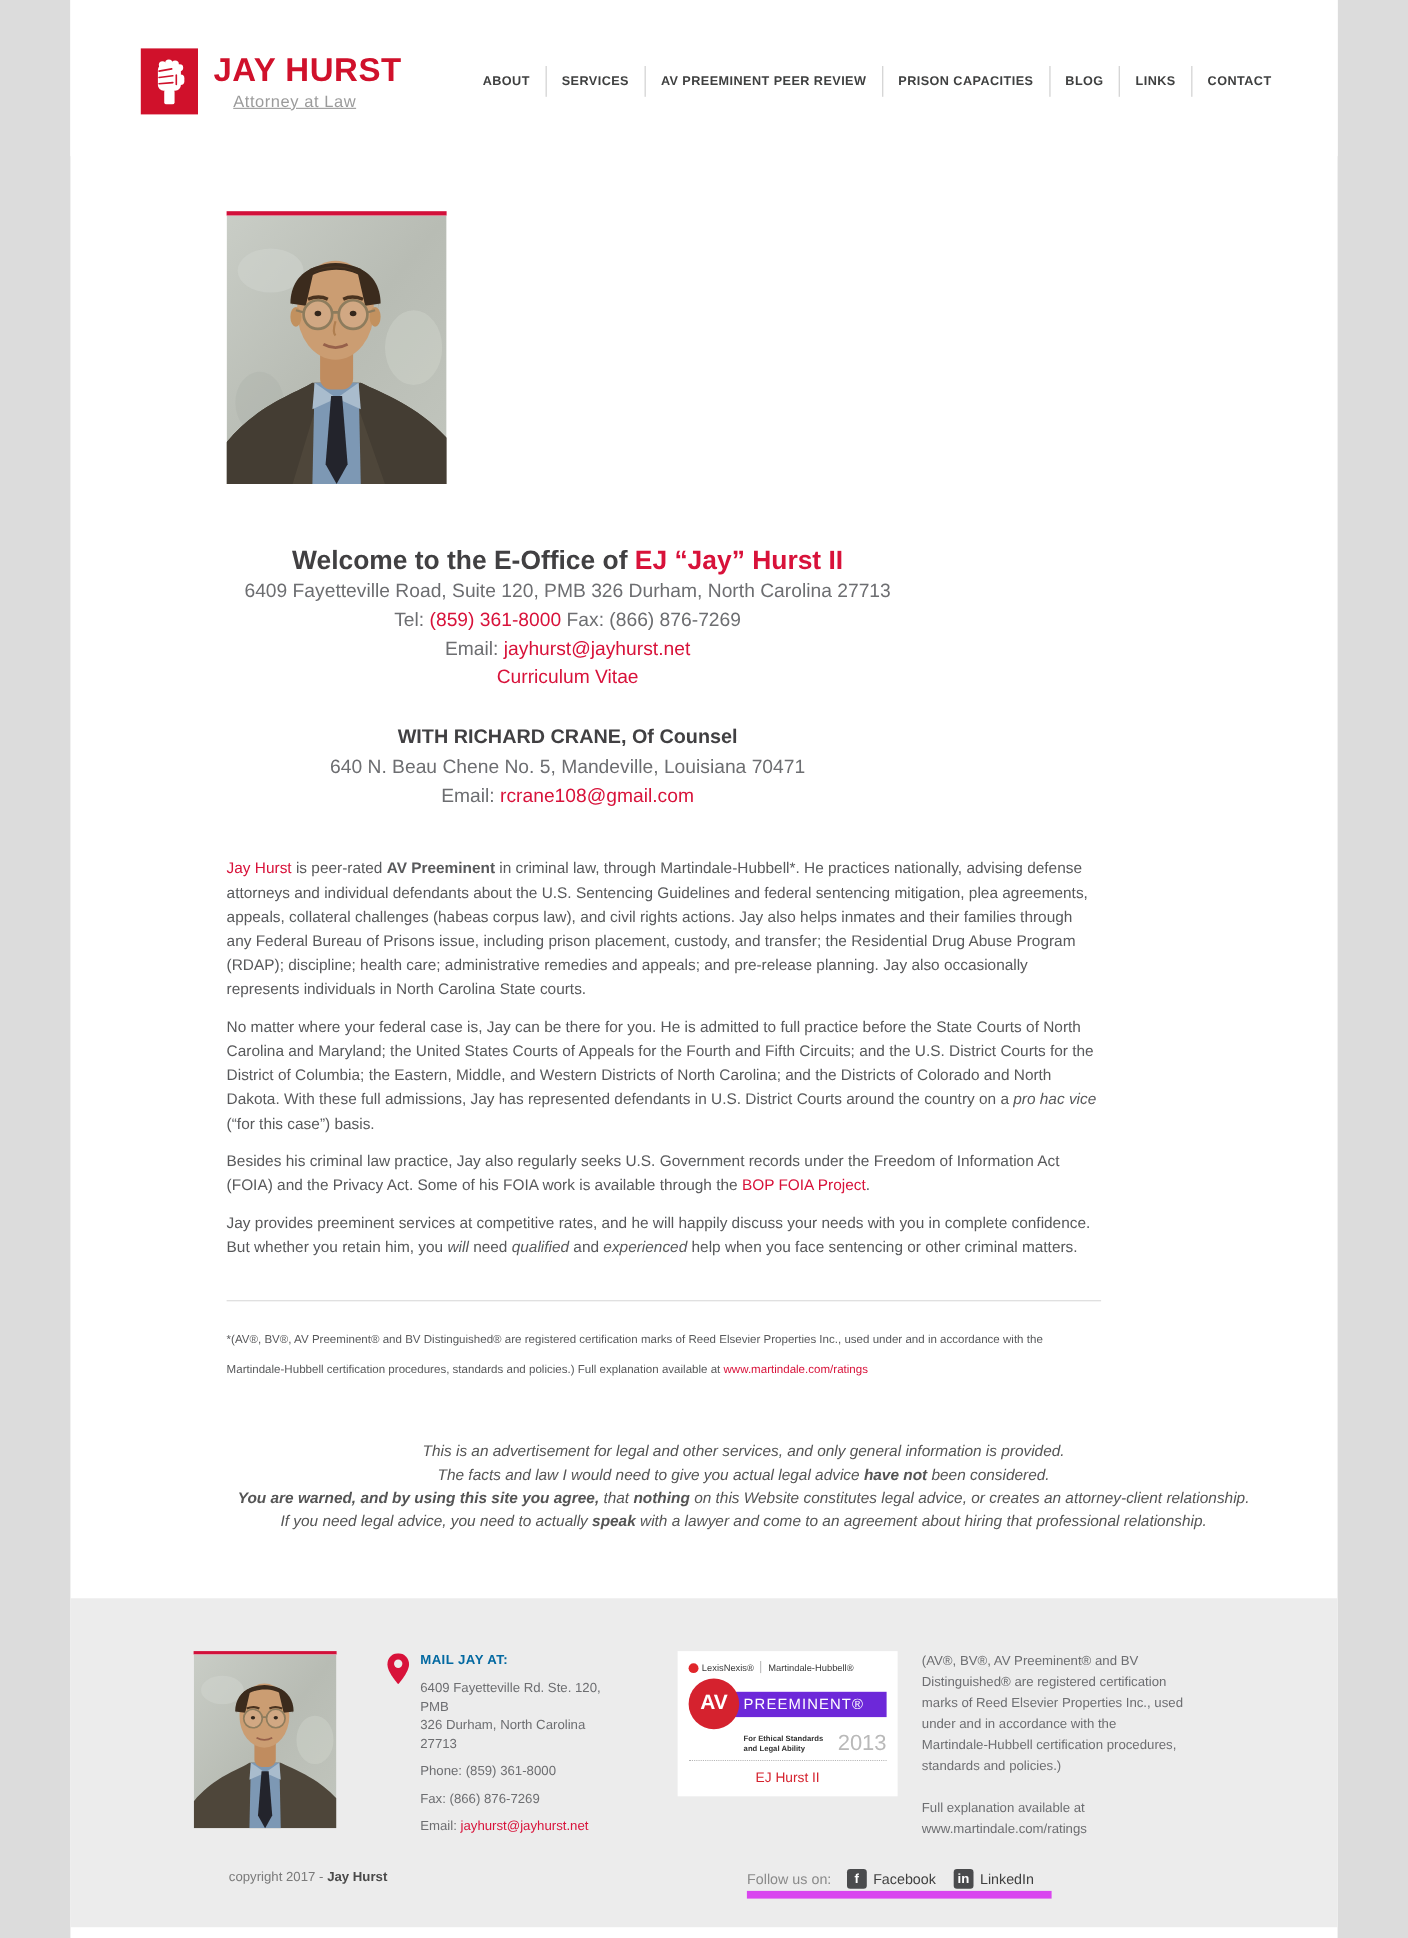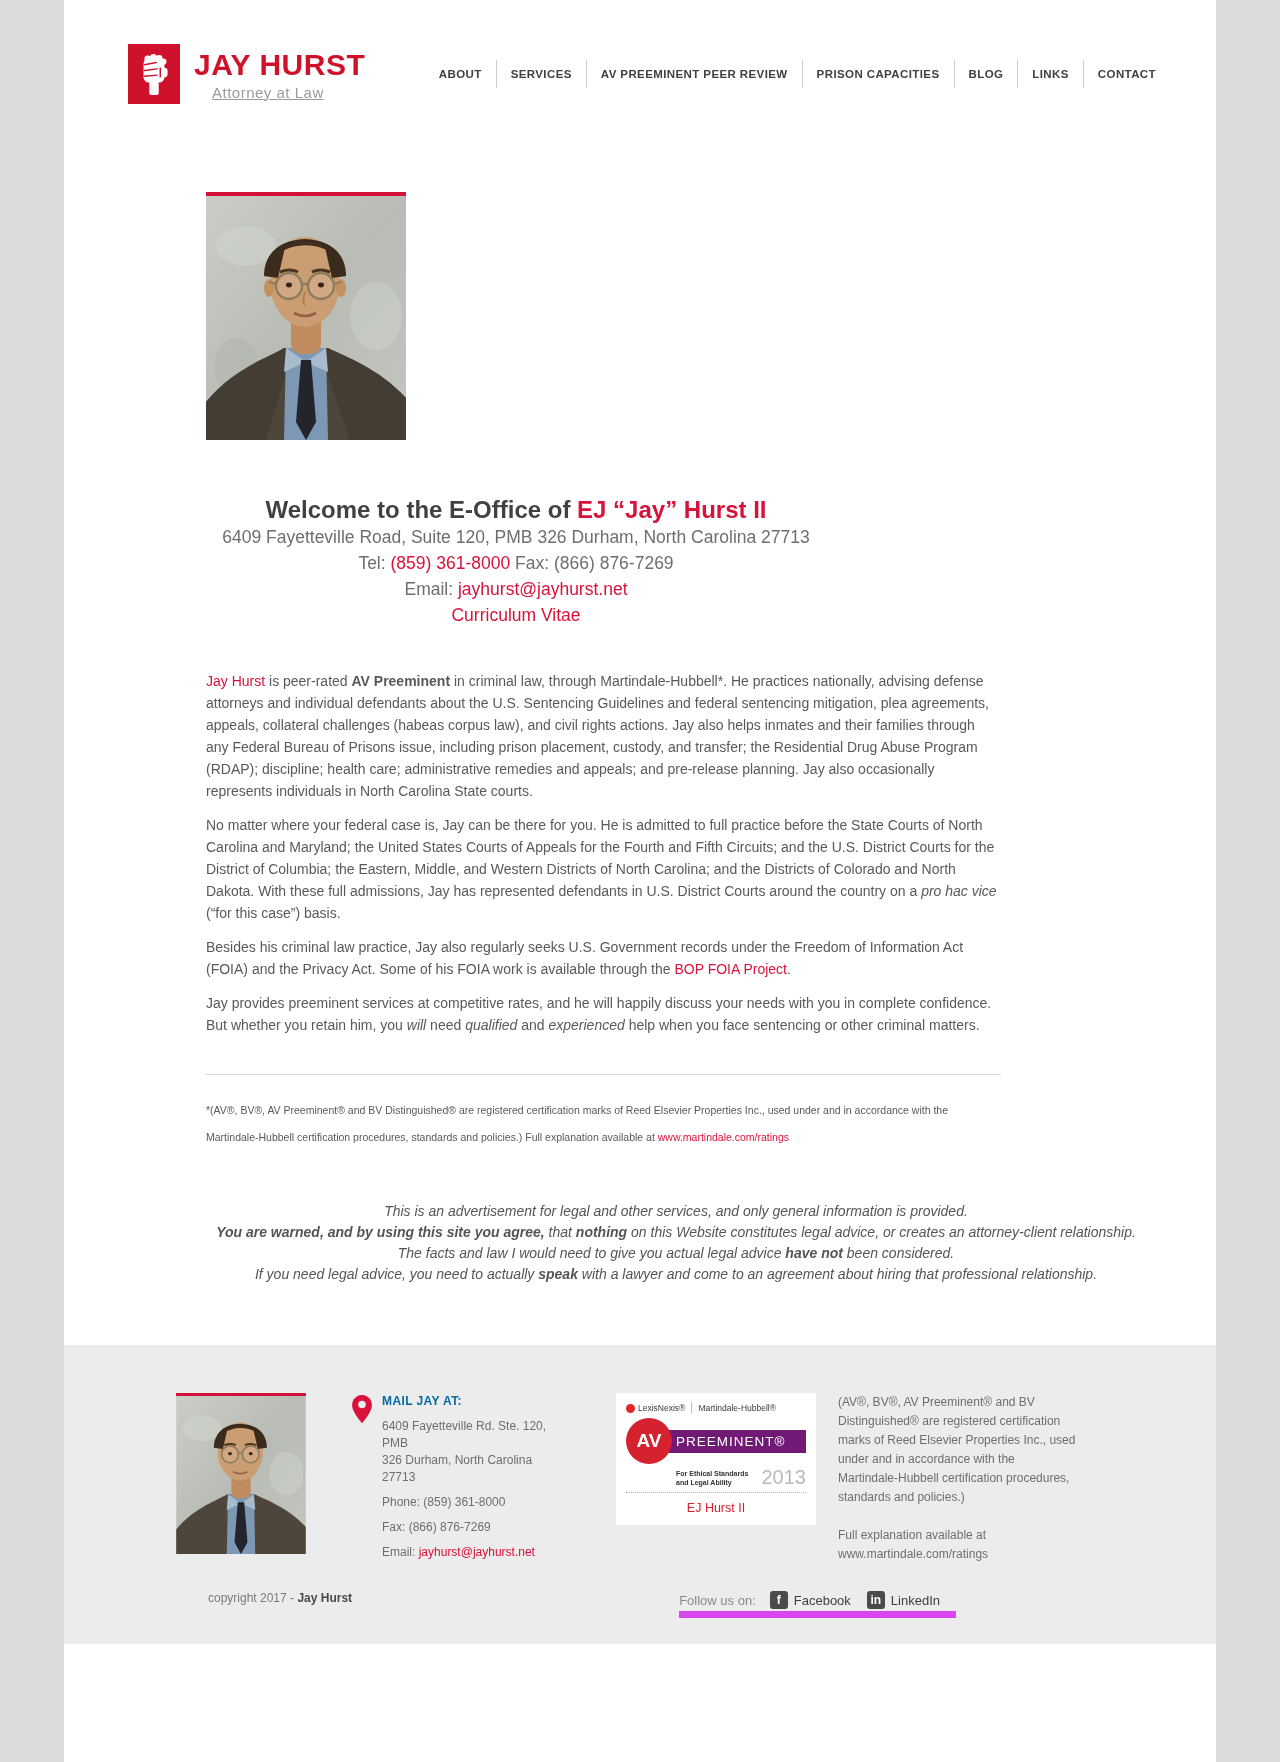--- a/index.html
+++ b/index.html
@@ -54,21 +54,21 @@
   .mail-text .mail-head{font-weight:bold; color:#0369a1; letter-spacing:.4px; margin-bottom:8px;}
   .mail-text .gap{margin-top:8px;}
   .mail-text .red{color:var(--accent); cursor:pointer;}
 
   .badge{background:#fff; width:200px; margin-left:62px; padding:9px 10px 10px; flex:0 0 auto; min-height:132px;}
   .badge-top{display:flex; align-items:flex-end; font-size:8.5px; color:#3a3a3a; white-space:nowrap;}
   .flame{width:9px; height:9px; border-radius:50%; background:#e0262b; margin-right:3px;}
   .badge-top .sep{width:1px; height:11px; background:#bbb; margin:0 6px;}
   .badge-mid{display:flex; align-items:center; margin-top:5px; position:relative;}
   .av-circle{width:46px; height:46px; border-radius:50%; background:#d5222e; color:#fff; font-weight:bold; font-size:19px; display:flex; align-items:center; justify-content:center; z-index:2; flex:0 0 auto;}
-  .preeminent{background:#701a75; color:#fff; font-size:13.5px; letter-spacing:1px; padding:4px 4px 4px 12px; margin-left:-8px; flex:1; white-space:nowrap;}
+  .preeminent{background:#6d28d9; color:#fff; font-size:13.5px; letter-spacing:1px; padding:4px 4px 4px 12px; margin-left:-8px; flex:1; white-space:nowrap;}
   .badge-sub{display:flex; justify-content:space-between; align-items:flex-end; margin-top:3px; padding-left:50px;}
   .badge-standards{font-size:7px; font-weight:bold; color:#333; line-height:8.5px;}
   .badge-year{font-size:20px; color:#b9b9b9; line-height:20px;}
   .badge-dots{border-top:1px dotted #b5b5b5; margin-top:5px;}
   .badge-name{text-align:center; color:#d5222e; font-size:12.5px; margin-top:8px;}
 
   .legal-block{margin-left:22px; width:240px; font-size:12px; color:var(--muted); line-height:19px;}
   .legal-block .gap{margin-top:19px;}
   .legal-block .link{color:var(--muted); cursor:pointer;}
 
@@ -177,37 +177,42 @@
       </svg>
     </div>
 
     <div class="welcome">
       <h1><span>Welcome to the E-Office of </span><span class="name">EJ “Jay” Hurst II</span></h1>
       <div class="w-line">6409 Fayetteville Road, Suite 120, PMB 326 Durham, North Carolina 27713</div>
       <div class="w-line"><span>Tel: </span><span class="red">(859) 361-8000</span><span>  Fax: (866) 876-7269</span></div>
       <div class="w-line"><span>Email:  </span><span class="red">jayhurst@jayhurst.net</span></div>
       <div class="cv">Curriculum Vitae</div>
 
+      <div class="counsel">
+        <h2>WITH RICHARD CRANE, Of Counsel</h2>
+        <div class="w-line">640 N. Beau Chene No. 5, Mandeville, Louisiana 70471</div>
+        <div class="w-line"><span>Email:  </span><span class="red">rcrane108@gmail.com</span></div>
+      </div>
     </div>
 
     <div class="paragraphs">
       <p><span class="seg-link">Jay Hurst</span><span> is peer-rated </span><span class="seg-bold">AV Preeminent</span><span> in criminal law, through Martindale-Hubbell*.  He practices nationally, advising defense attorneys and individual defendants about the U.S. Sentencing Guidelines and federal sentencing mitigation, plea agreements, appeals, collateral challenges (habeas corpus law), and civil rights actions.  Jay also helps inmates and their families through any Federal Bureau of Prisons issue, including prison placement, custody, and transfer; the Residential Drug Abuse Program (RDAP); discipline; health care; administrative remedies and appeals; and pre-release planning.  Jay also occasionally represents individuals in North Carolina State courts.</span></p>
       <p><span>No matter where your federal case is, Jay can be there for you.  He is admitted to full practice before the State Courts of North Carolina and Maryland; the United States Courts of Appeals for the Fourth and Fifth Circuits; and the U.S. District Courts for the District of Columbia; the Eastern, Middle, and Western Districts of North Carolina; and the Districts of Colorado and North Dakota.  With these full admissions, Jay has represented defendants in U.S. District Courts around the country on a </span><span class="seg-italic">pro hac vice</span><span> (“for this case”) basis.</span></p>
       <p><span>Besides his criminal law practice, Jay also regularly seeks U.S. Government records under the Freedom of Information Act (FOIA) and the Privacy Act.  Some of his FOIA work is available through the </span><span class="seg-link">BOP FOIA Project</span><span>.</span></p>
       <p><span>Jay provides preeminent services at competitive rates, and he will happily discuss your needs with you in complete confidence.  But whether you retain him, you </span><span class="seg-italic">will</span><span> need </span><span class="seg-italic">qualified</span><span> and </span><span class="seg-italic">experienced</span><span> help when you face sentencing or other criminal matters.</span></p>
     </div>
 
     <div class="divider"></div>
 
     <div class="footnote"><span>*(AV®, BV®, AV Preeminent® and BV Distinguished® are registered certification marks of Reed Elsevier Properties Inc., used under and in accordance with the Martindale-Hubbell certification procedures, standards and policies.) Full explanation available at </span><span class="seg-link">www.martindale.com/ratings</span></div>
 
     <div class="disclaimer">
       <div><span>This is an advertisement for legal and other services, and only general information is provided.</span></div>
+      <div><span>The facts and law I would need to give you actual legal advice </span><span class="seg-bold">have not</span><span> been considered.</span></div>
       <div><span class="seg-bold">You are warned, and by using this site you  agree,</span><span> that </span><span class="seg-bold">nothing</span><span> on this Website constitutes legal advice, or creates an attorney-client relationship.</span></div>
-      <div><span>The facts and law I would need to give you actual legal advice </span><span class="seg-bold">have not</span><span> been considered.</span></div>
       <div><span>If you need legal advice, you need to actually </span><span class="seg-bold">speak</span><span> with a lawyer and come to an agreement about hiring that professional relationship.</span></div>
     </div>
   </div>
 
   <div class="footer">
     <div class="footer-row">
       <div class="footer-photo">
         <svg width="130" height="158" viewBox="0 0 200 244">
           <use href="#__dup"></use>
           <rect width="200" height="244" fill="url(#bg)"></rect>

